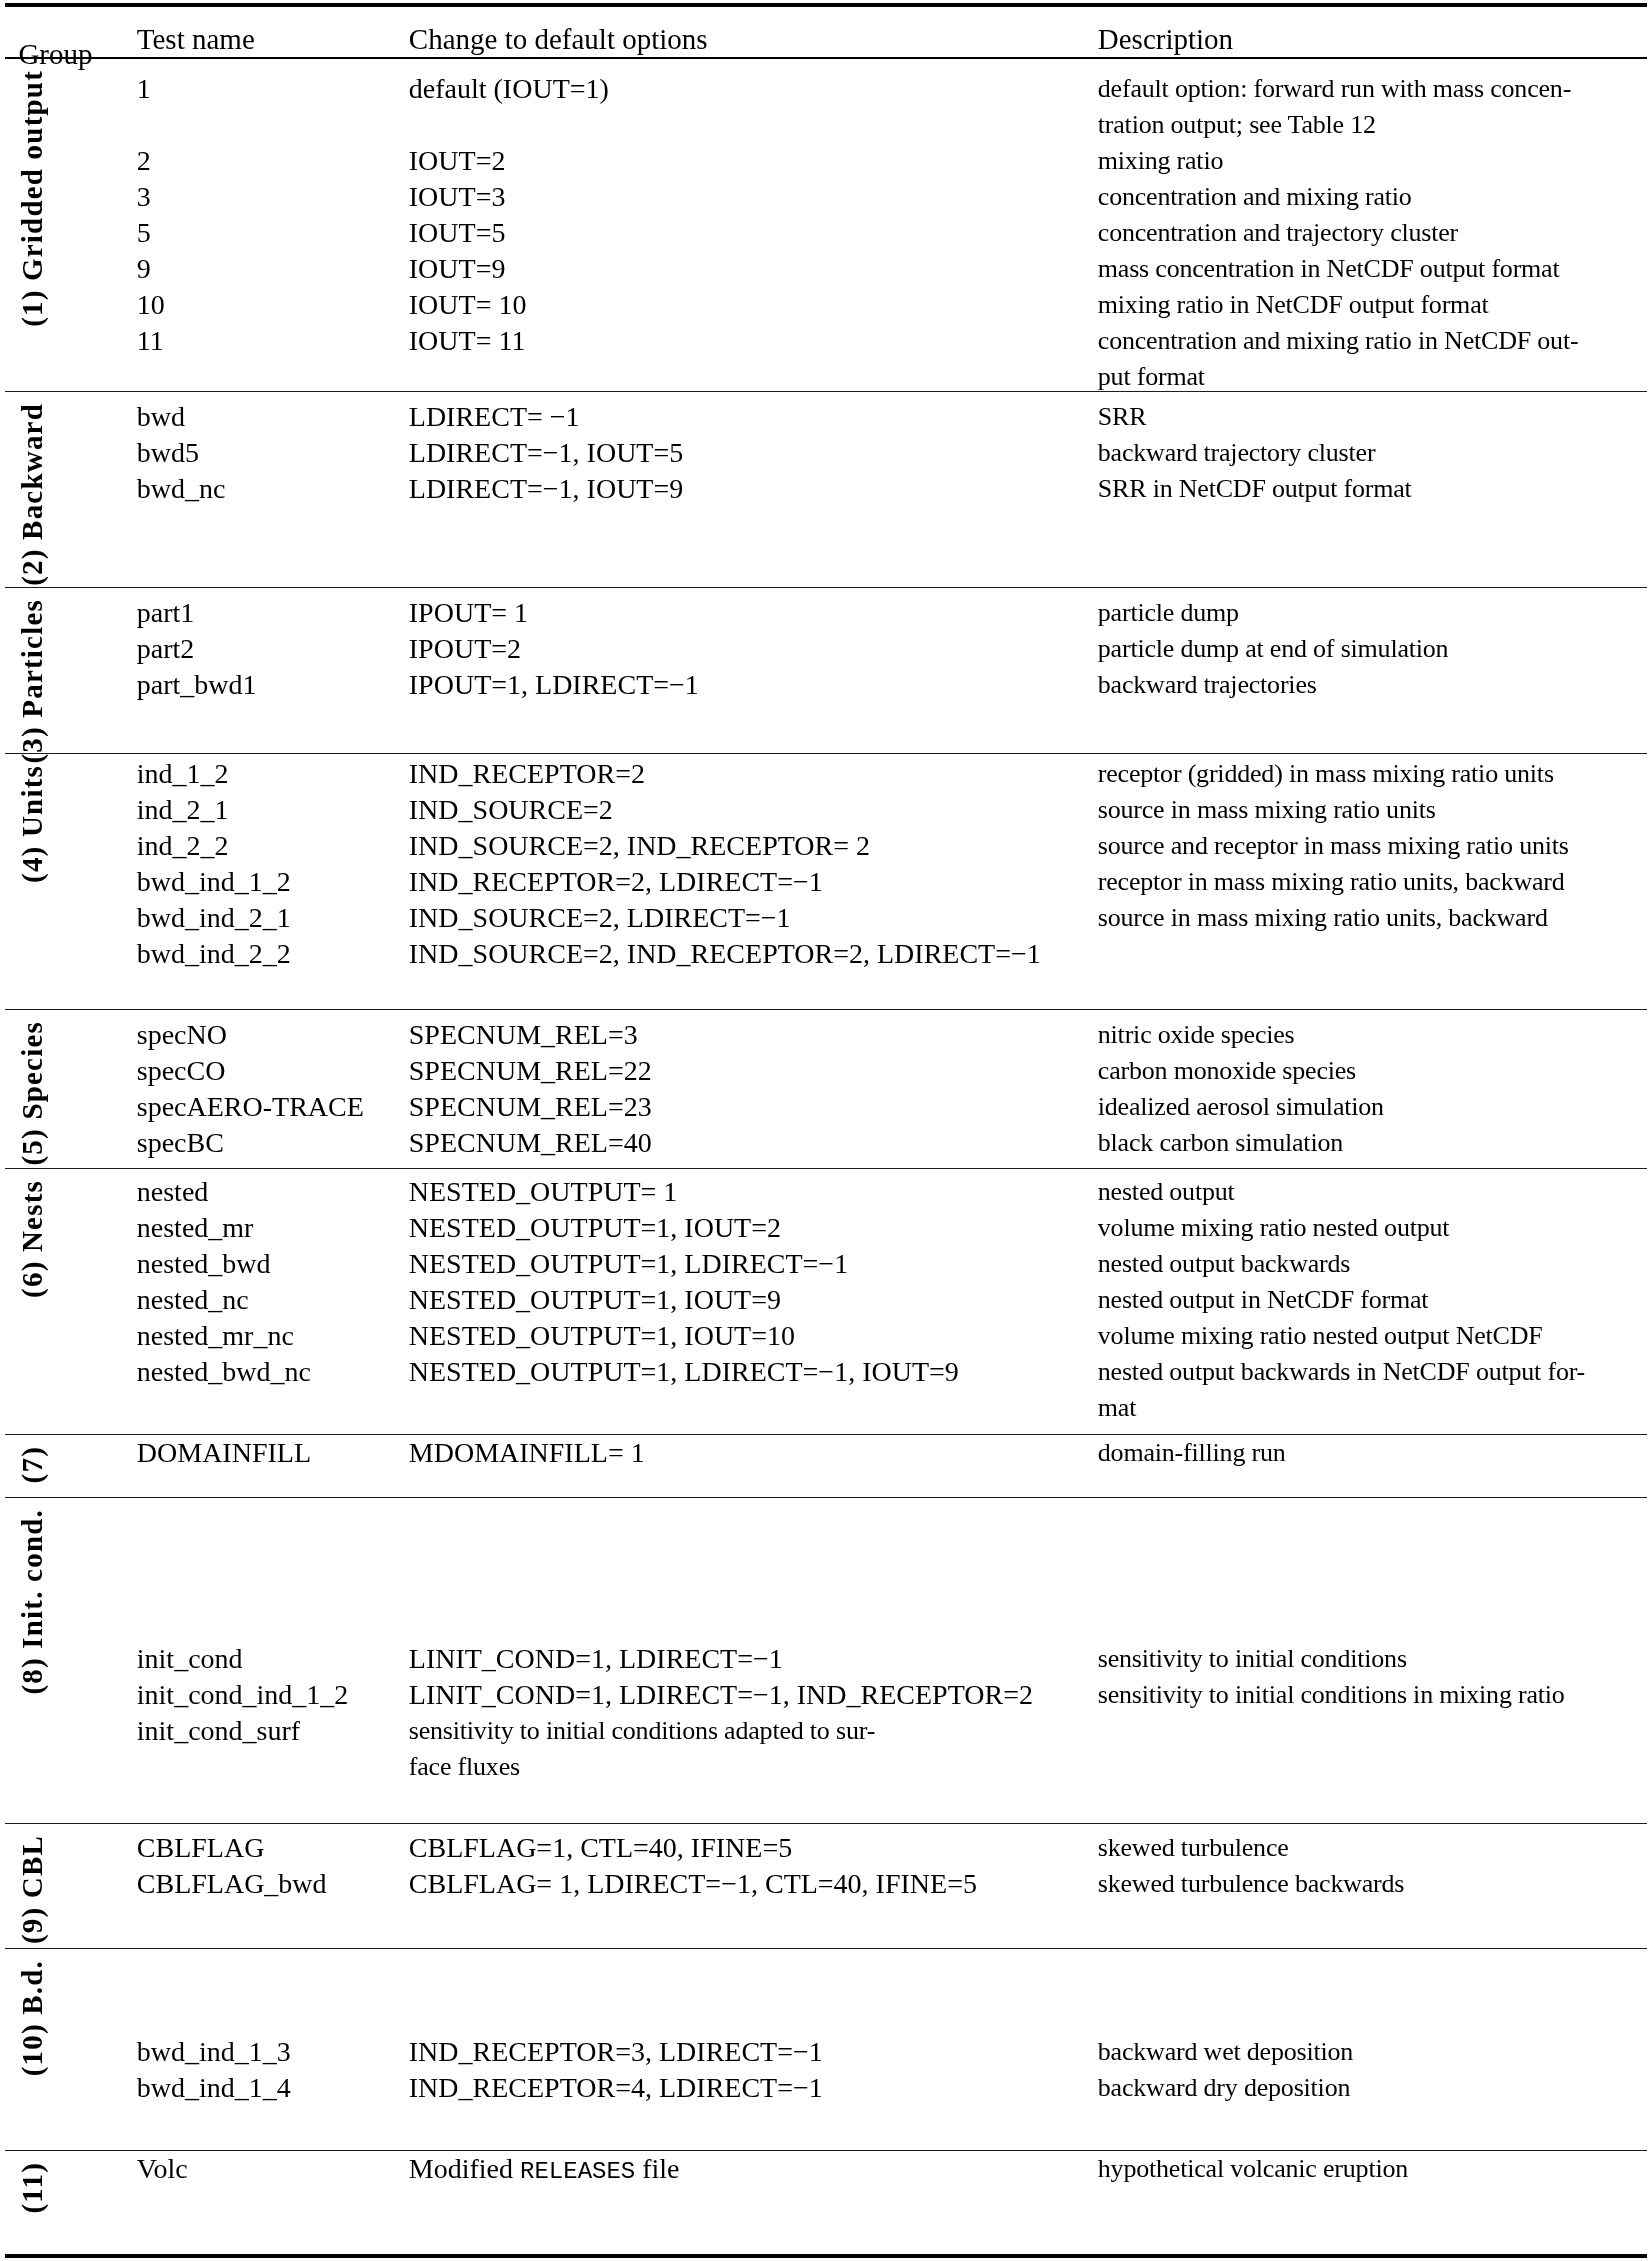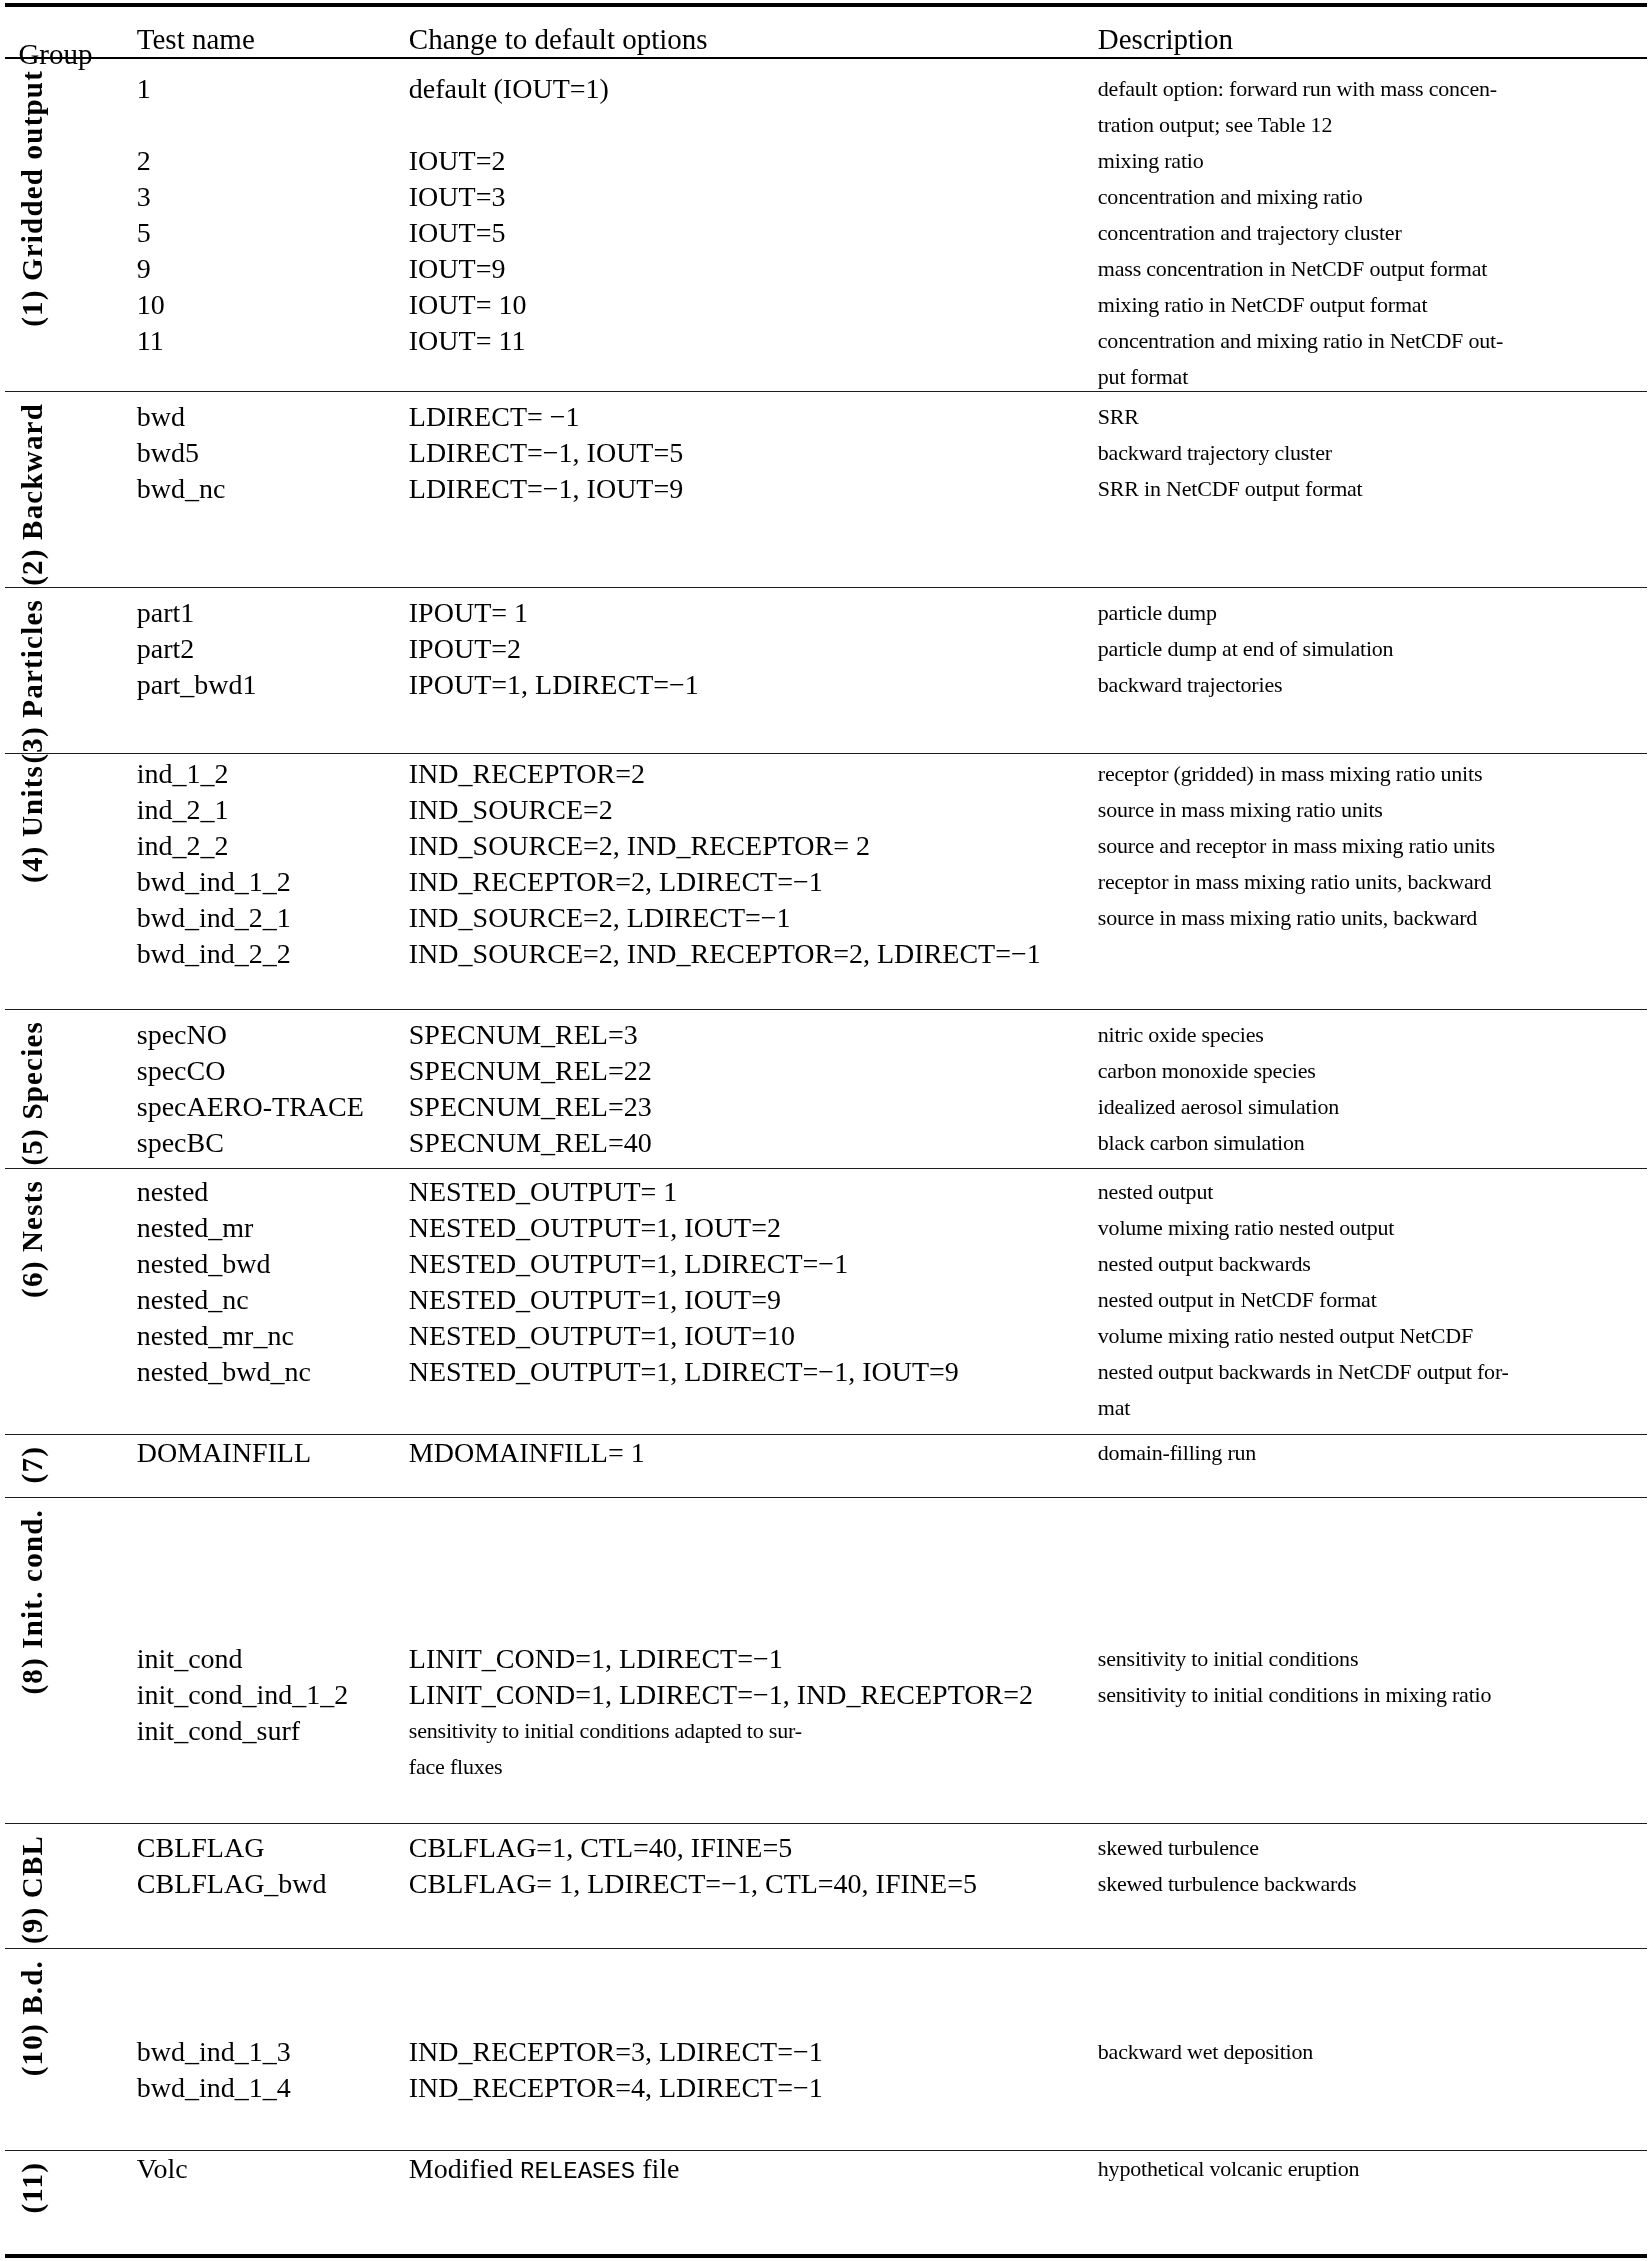--- a/index.html
+++ b/index.html
@@ -44,21 +44,21 @@
   .row {
     display:grid;
     grid-template-columns:272px 689px minmax(0,1fr);
     align-items:start;
   }
   .c-test, .c-opts, .c-desc {
     font-size:28px; line-height:36px;
     display:block;
   }
   .c-desc {
-    font-size:22px;
+    font-size:26px;
     letter-spacing:-0.2px;
     white-space:pre-line;
     padding-right:4.8px;
   }
   .code {
     font-family:"Liberation Mono", monospace;
     font-size:24px;
   }
 </style>
 </head>
@@ -329,20 +329,21 @@
     </div>
     <div class="rows v-bottom" style="padding-bottom:44px">
       <div class="row">
         <span class="c-test">bwd_ind_1_3</span>
         <span class="c-opts">IND_RECEPTOR=3, LDIRECT=−1</span>
         <span class="c-desc">backward wet deposition</span>
       </div>
       <div class="row">
         <span class="c-test">bwd_ind_1_4</span>
         <span class="c-opts">IND_RECEPTOR=4, LDIRECT=−1</span>
+        <span class="c-desc">backward dry deposition</span>
       </div>
     </div>
   </section>
 
   <section class="sec last" style="height:107px">
     <div class="gcell">
       <span class="glabel">(11)</span>
     </div>
     <div class="rows v-center">
       <div class="row">

